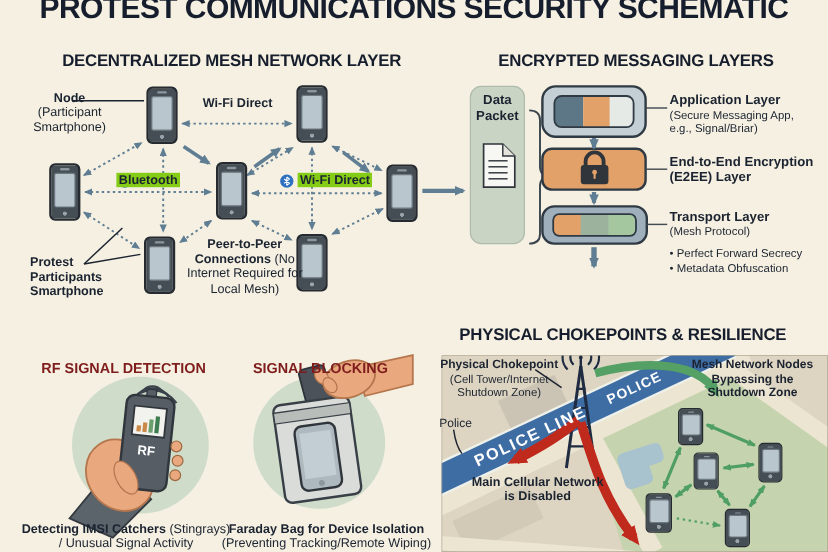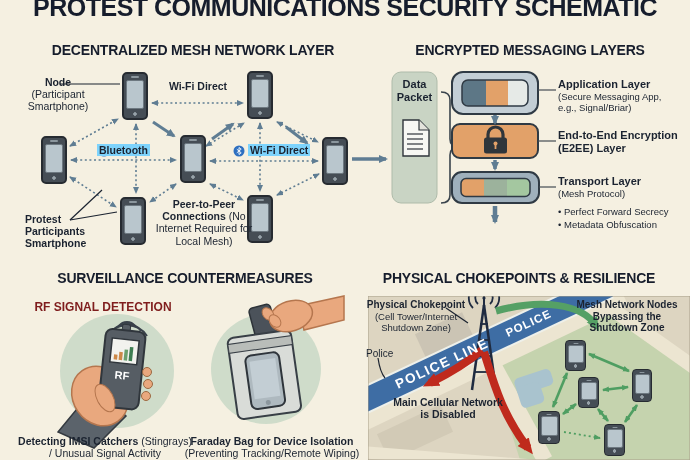--- a/index.html
+++ b/index.html
@@ -4,21 +4,21 @@
 <style>
   html,body{margin:0;padding:0;}
   body{width:690px;height:460px;overflow:hidden;background:#f5f0e1;
        font-family:"Liberation Sans",sans-serif;color:#1b2330;position:relative;}
   #stage{position:absolute;inset:0;width:690px;height:460px;}
   #art{position:absolute;left:0;top:0;z-index:1;}
   .lbl{position:absolute;z-index:3;color:#1b2330;font-size:10.5px;line-height:1.16;}
   .b{font-weight:bold;}
   .ctr{text-align:center;}
   .pre{white-space:pre-line;}
-  .chip{background:#7dd3fc;padding:0 2px;display:inline-flex;align-items:center;gap:3px;}
+  .chip{background:#84cc16;padding:0 2px;display:inline-flex;align-items:center;gap:3px;}
   .h1{position:absolute;z-index:3;top:-7px;left:0;width:690px;text-align:center;
       font-size:25px;font-weight:bold;letter-spacing:-0.5px;color:#161d2c;}
   .h2{position:absolute;z-index:3;font-weight:bold;font-size:14px;letter-spacing:-0.2px;
       color:#161d2c;text-align:center;}
   .h3{position:absolute;z-index:3;font-weight:bold;font-size:12px;color:#7f1d1d;text-align:center;}
   .phone{position:absolute;z-index:2;border:2px solid #262b31;border-radius:5px;box-sizing:border-box;
       background:radial-gradient(circle at 50% calc(100% - 4px),#97a2a9 0 1.5px,#454d55 1.9px);}
   .phone::before{content:"";position:absolute;left:2px;right:2px;top:6px;bottom:9px;
       background:#b9c6cd;border:1px solid #6d7880;border-radius:2px;}
   .phone::after{content:"";position:absolute;left:50%;transform:translateX(-50%);top:2px;
@@ -247,23 +247,23 @@
     <path d="M378,358 Q380,372 385,378" fill="none" stroke="#1b2330" stroke-width="1.2"></path>
     <text transform="translate(398,389) rotate(-25)" font-size="13.5" font-weight="bold" fill="#ffffff" letter-spacing="1.5">POLICE LINE</text>
     <text transform="translate(508,337) rotate(-25)" font-size="11.5" font-weight="bold" fill="#ffffff" letter-spacing="1">POLICE</text>
     <rect x="368" y="296" width="322" height="164" fill="none" stroke="#a89f8a"></rect>
   </g>
 </svg>
 
 <div class="h1">PROTEST COMMUNICATIONS SECURITY SCHEMATIC</div>
 <div class="h2" style="left:380px;top:42px;width:300px;">ENCRYPTED MESSAGING LAYERS</div>
 <div class="h2" style="left:23px;top:42px;width:340px;">DECENTRALIZED MESH NETWORK LAYER</div>
-<div class="h2" style="left:15px;top:270px;width:340px;">SURVEILLANCE COUNTERMEASURES</div>
 <div class="h2" style="left:363px;top:270px;width:312px;">PHYSICAL CHOKEPOINTS &amp; RESILIENCE</div>
 <div class="h3" style="left:13px;top:300px;width:180px;">RF SIGNAL DETECTION</div>
+<div class="h3" style="left:187px;top:300px;width:160px;">SIGNAL BLOCKING</div>
 
 <div class="phone" style="left:122px;top:72px;width:26px;height:48px;"></div>
 <div class="phone" style="left:247px;top:71px;width:26px;height:48px;"></div>
 <div class="phone" style="left:41px;top:136px;width:26px;height:48px;"></div>
 <div class="phone" style="left:180px;top:135px;width:26px;height:48px;"></div>
 <div class="phone" style="left:322px;top:137px;width:26px;height:48px;"></div>
 <div class="phone" style="left:120px;top:197px;width:26px;height:48px;"></div>
 <div class="phone" style="left:247px;top:195px;width:26px;height:48px;"></div>
 
 <div class="lbl ctr" style="left:20px;top:76px;width:76px;">

